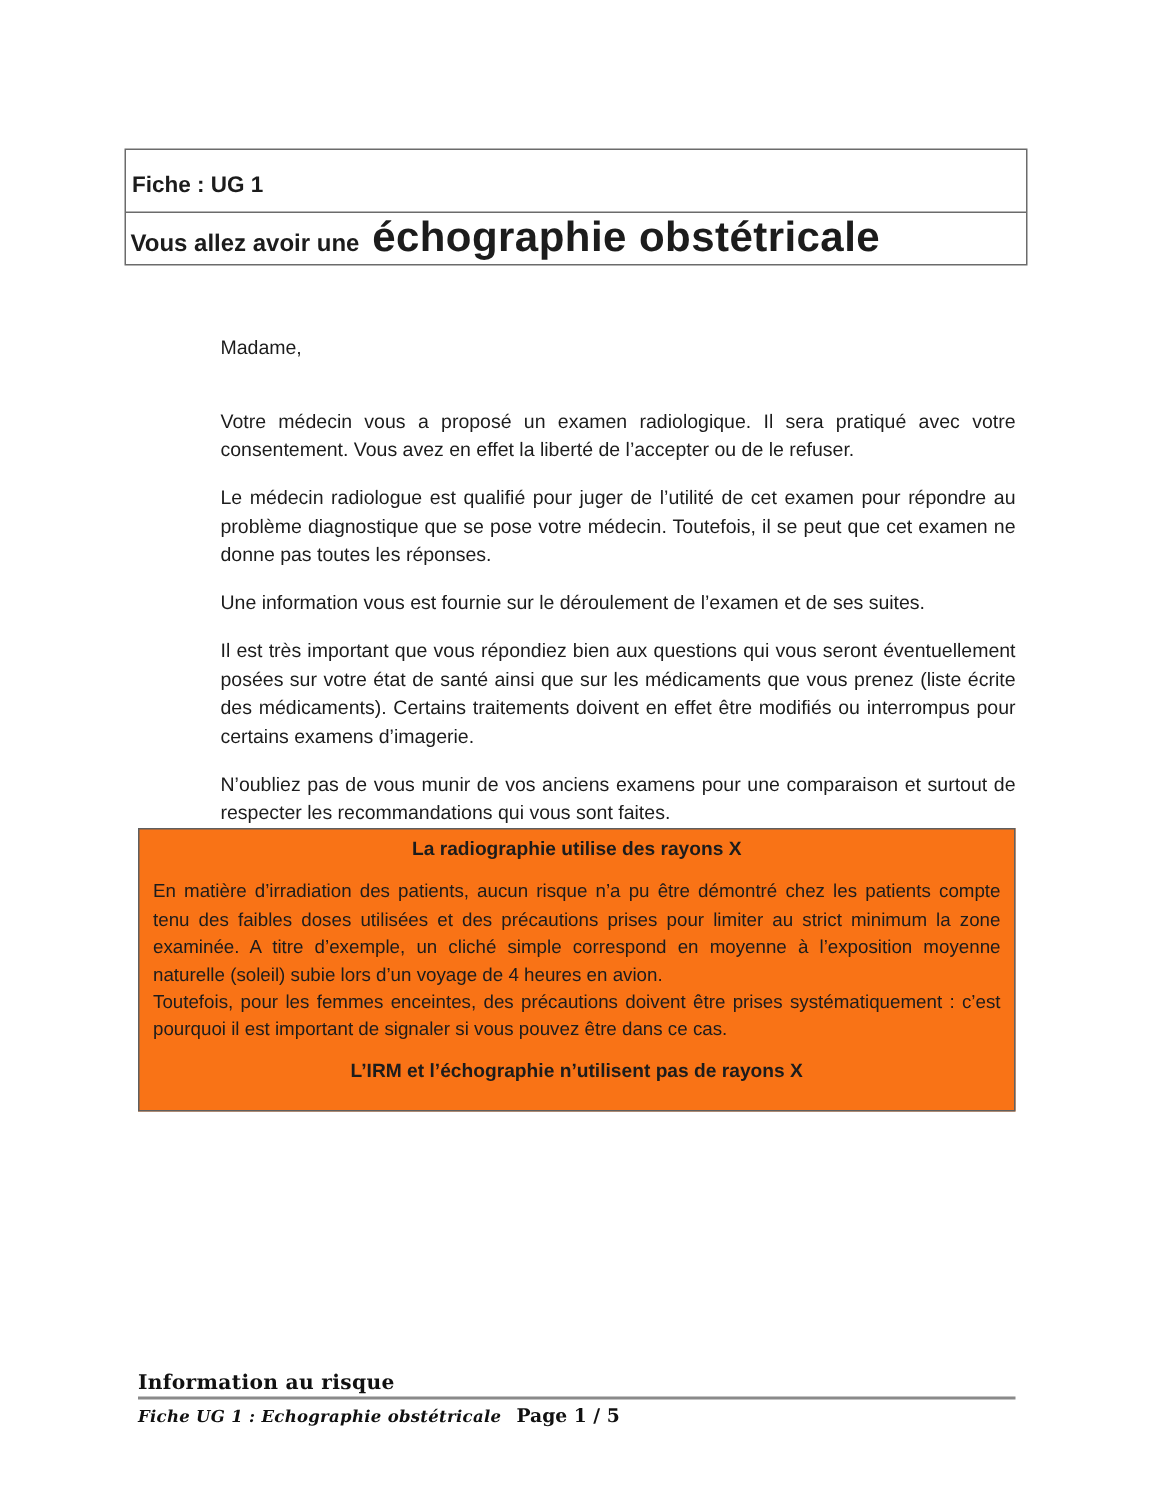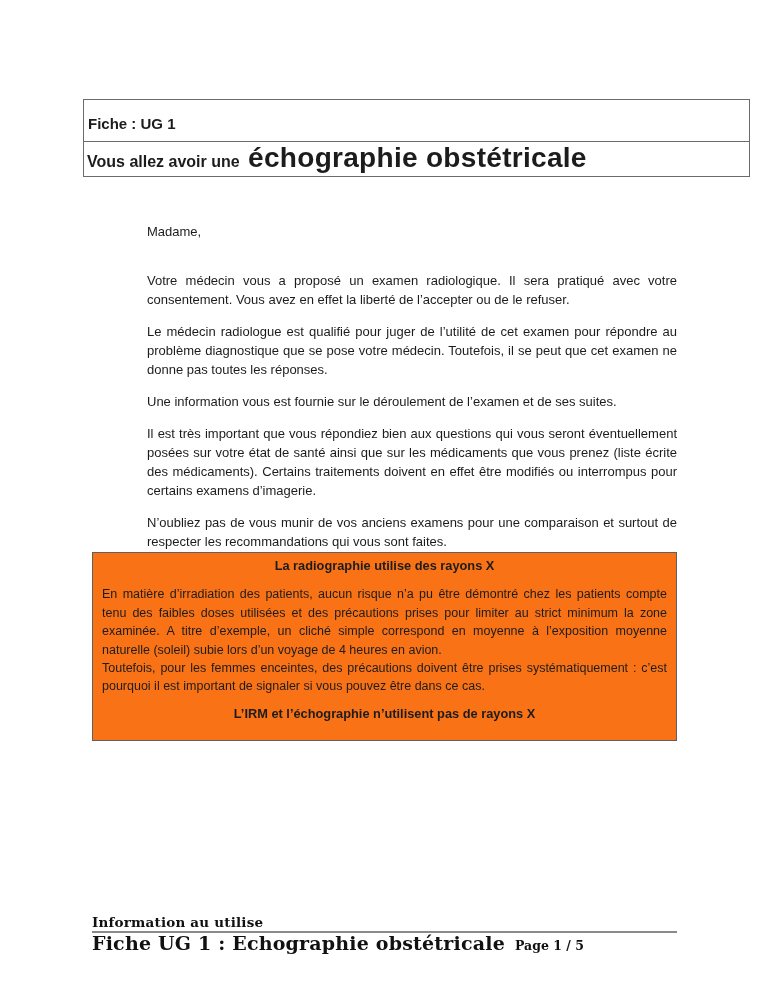--- a/index.html
+++ b/index.html
@@ -12,21 +12,21 @@
     font-family: "Liberation Sans", sans-serif;
     color: #1c1c1c;
     -webkit-font-smoothing: antialiased;
   }
 
   
   .header-box {
     position: absolute;
     left: 83px;
     top: 99px;
-    width: 667px;
+    width: 602px;
     border: 1px solid #6b6b6b;
     background: #ffffff;
     box-sizing: border-box;
   }
   .header-row1 {
     box-sizing: border-box;
     height: 42px;
     border-bottom: 1px solid #6b6b6b;
     padding: 15px 4px 0 4px;
     font-size: 15px;
@@ -107,23 +107,24 @@
     line-height: 15px;
   }
   .footer-divider {
     border: none;
     border-top: 2px solid #8a8a8a;
     margin: 1px 0 2px 0;
     height: 0;
   }
   .footer-line2 { line-height: 16px; white-space: nowrap; }
   .footer-fiche-title {
-    font-size: 19px;
+    font-size: 11px;
     font-weight: bold;
     letter-spacing: 0.2px;
+    font-style: italic;
   }
   .footer-page-number {
     font-size: 12.5px;
     font-weight: bold;
     margin-left: 5px;
   }
 </style>
 </head>
 <body>
 
@@ -147,19 +148,19 @@
 </div>
 
 <div class="info-box">
   <div class="box-heading">La radiographie utilise des rayons X</div>
   <p>En matière d’irradiation des patients, aucun risque n’a pu être démontré chez les patients compte tenu des faibles doses utilisées et des précautions prises pour limiter au strict minimum la zone examinée. A titre d’exemple, un cliché simple correspond en moyenne à l’exposition moyenne naturelle (soleil) subie lors d’un voyage de 4 heures en avion.</p>
   <p>Toutefois, pour les femmes enceintes, des précautions doivent être prises systématiquement : c’est pourquoi il est important de signaler si vous pouvez être dans ce cas.</p>
   <div class="box-heading second">L’IRM et l’échographie n’utilisent pas de rayons X</div>
 </div>
 
 <div class="page-footer">
-  <div class="footer-doc-type">Information au utilise</div>
+  <div class="footer-doc-type">Information au risque</div>
   <hr class="footer-divider">
   <div class="footer-line2">
     <span class="footer-fiche-title">Fiche UG 1 : Echographie obstétricale</span>
     <span class="footer-page-number">Page 1 / 5</span>
   </div>
 </div>
 
 </body></html>

